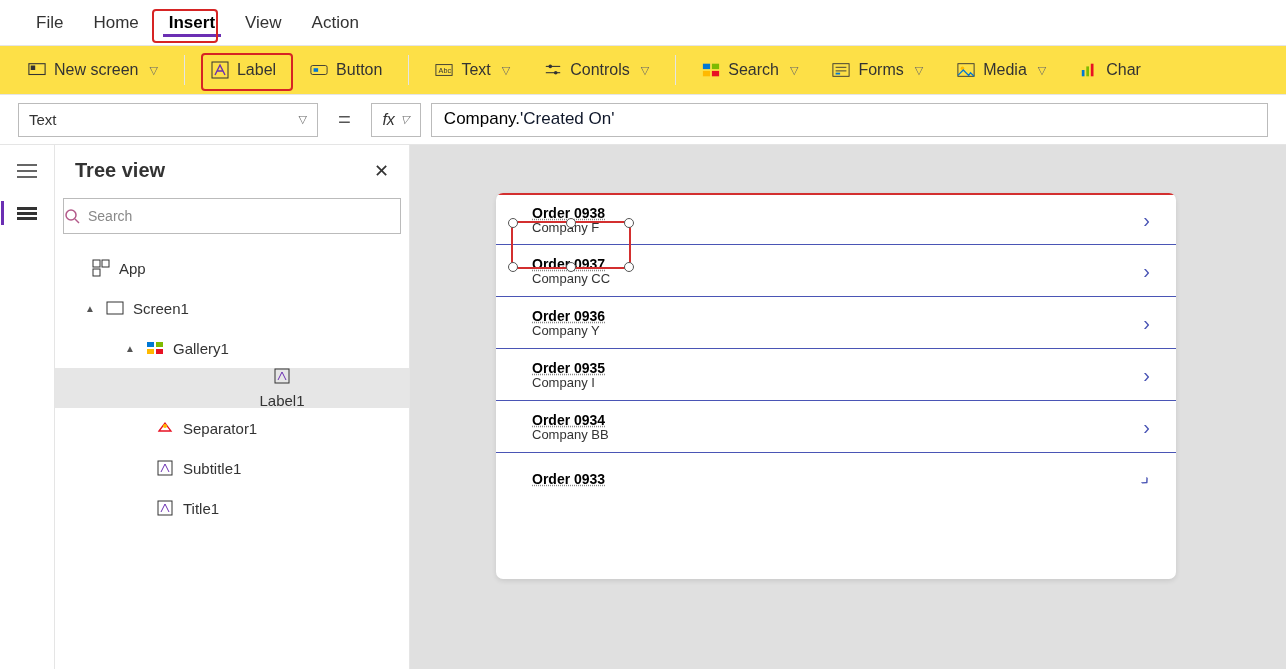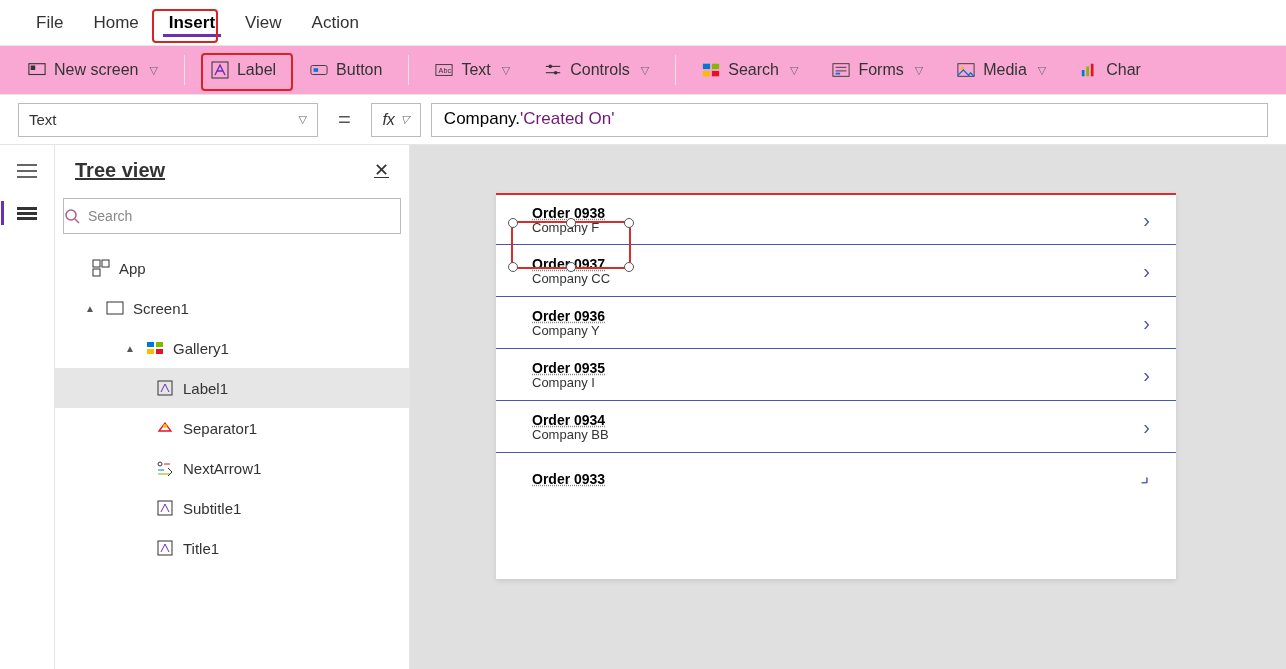--- a/index.html
+++ b/index.html
@@ -4,60 +4,60 @@
 <style>
 * { margin:0; padding:0; box-sizing:border-box; font-family:"Segoe UI",Arial,sans-serif; }
 body { width:1286px; height:669px; background:#f9f9f9; overflow:hidden; font-size:14px; color:#333; }
 
 
 .menubar { display:flex; align-items:center; height:45px; padding:0 30px; gap:18px; background:#fff; }
 .menubar .mi { font-size:17px; color:#333; cursor:pointer; padding:4px 6px; }
 .menubar .mi.active { font-weight:600; color:#000; border-bottom:3px solid #6b2fb3; padding-bottom:1px; }
 
 
-.ribbon { display:flex; align-items:center; height:50px; background:#f9a8d4; border-top:1px solid #e5e5e5; border-bottom:1px solid #e5e5e5; padding:0 20px; gap:18px; }
+.ribbon { display:flex; align-items:center; height:50px; background:#fde047; border-top:1px solid #e5e5e5; border-bottom:1px solid #e5e5e5; padding:0 20px; gap:18px; }
 .rb { display:flex; align-items:center; gap:8px; padding:5px 8px; font-size:16px; color:#333; cursor:pointer; }
 .rb .ico { width:18px; height:18px; display:flex; align-items:center; justify-content:center; }
 .caret { font-size:11px; color:#666; margin-left:3px; }
 .divider { width:1px; height:30px; background:#e5e5e5; }
 
 
 .fbar { display:flex; align-items:center; height:50px; background:#fff; border-bottom:1px solid #e5e5e5; padding:0 18px; gap:10px; }
 .prop { width:300px; height:34px; border:1px solid #bbb; display:flex; align-items:center; justify-content:space-between; padding:0 10px; font-size:15px; }
 .eq { font-size:22px; color:#555; padding:0 10px; }
 .fx { width:50px; height:34px; border:1px solid #bbb; display:flex; align-items:center; justify-content:center; font-style:italic; font-family:Georgia,serif; font-size:16px; gap:3px; }
 .formula-input { flex:1; height:34px; border:1px solid #bbb; padding:4px 12px; font-family:Consolas,monospace; font-size:17px; }
 .formula-input .tok1 { color:#000; }
-.formula-input .tok2 { color:#701a75; }
+.formula-input .tok2 { color:#0f172a; }
 
 
 .main { display:flex; height:calc(100% - 145px); background:#f0f0f0; }
 
 
 .rail { width:55px; background:#fff; border-right:1px solid #e5e5e5; display:flex; flex-direction:column; align-items:center; padding-top:14px; gap:18px; }
 .rail .ri { width:24px; height:24px; display:flex; align-items:center; justify-content:center; cursor:pointer; }
 .rail .ri.active { border-left:3px solid #6b2fb3; margin-left:-14px; padding-left:11px; width:38px; }
 
 
 .tree { width:355px; background:#fff; border-right:1px solid #e5e5e5; display:flex; flex-direction:column; }
-.tree-head { display:flex; align-items:flex-start; justify-content:space-between; padding:14px 20px 10px;text-decoration:underline; }
+.tree-head { display:flex; align-items:center; justify-content:space-between; padding:14px 20px 10px; }
 .tree-head h2 { font-size:20px; font-weight:600; }
 .tree-search { margin:6px 8px 10px; border:1px solid #bbb; height:36px; display:flex; align-items:center; padding:0 0; gap:8px; color:#666; }
 .tree-items { flex:1; overflow:auto; padding:4px 0; }
 .tn { display:flex; align-items:center; gap:8px; height:40px; padding-left:16px; font-size:15px; cursor:pointer; }
 .tn .exp { width:12px; font-size:10px; color:#555; }
 .tn .tico { width:20px; height:20px; display:flex; align-items:center; justify-content:center; }
-.tn.selected { background:#e6e6e6; }
+.tn.selected { background:#e6e6e6;flex-direction:column; }
 .ind1 { padding-left:30px; }
 .ind2 { padding-left:70px; }
 .ind3 { padding-left:100px; }
 
 
 .canvas { flex:1; position:relative; background:#e0e0e0; }
-.stage { position:absolute; left:86px; top:48px; width:680px; height:386px; background:#fff; box-shadow:0 2px 5px rgba(0,0,0,0.1); overflow:hidden; }
+.stage { position:absolute; left:86px; top:48px; width:680px; height:386px; background:#fff; box-shadow:0 2px 5px rgba(0,0,0,0.1); overflow:hidden;border-radius:7px; }
 .grow { display:flex; align-items:center; justify-content:space-between; padding:8px 26px 6px 36px; border-bottom:1px solid #4a55b5; height:52px; }
 .grow .txt { display:flex; flex-direction:column; line-height:1.1; }
 .grow .t1 { font-size:14px; font-weight:600; color:#000; text-decoration:underline dotted #888; }
 .grow .t2 { font-size:13px; color:#333; }
 .grow .arrow { font-size:20px; color:#4a55b5; }
 
 .grow.sel { border-top:2px solid #d32f2f; }
 .selbox { position:absolute; left:15px; top:26px; width:120px; height:48px; border:2px solid #d32f2f; pointer-events:none; }
 .handle { position:absolute; width:10px; height:10px; border:1px solid #555; border-radius:50%; background:#fff; }
 .h1{left:-5px;top:-5px}.h2{left:50%;top:-5px;margin-left:-5px}.h3{right:-5px;top:-5px}
@@ -269,32 +269,20 @@
         <span>Label1</span>
       </div>
       <div class="tn ind3">
         <span class="tico">
             <svg width="16" height="16" viewBox="0 0 16 16">
               <path d="M2 11 L8 3 L14 11 Z" fill="none" stroke="#e81123" stroke-width="1.3"></path>
               <circle cx="8" cy="6" r="2" fill="#ffb900"></circle>
             </svg>
           </span>
         <span>Separator1</span>
-      </div>
-      <div class="tn ind3">
-        <span class="tico">
-            <svg width="18" height="16" viewBox="0 0 18 16">
-              <circle cx="4" cy="4" r="2" fill="none" stroke="#333"></circle>
-              <path d="M8 4 L14 4" stroke="#e81123"></path>
-              <path d="M2 10 L8 10" stroke="#0078d4"></path>
-              <path d="M2 14 L14 14" stroke="#7fba00"></path>
-              <path d="M12 8 L16 12 L12 16" stroke="#333" fill="none"></path>
-            </svg>
-          </span>
-        <span>NextArrow1</span>
       </div>
       <div class="tn ind3">
         <span class="tico">
             <svg width="16" height="16" viewBox="0 0 16 16">
               <rect x="1" y="1" width="14" height="14" fill="none" stroke="#333"></rect>
               <path d="M4 12 L8 4 L12 12" stroke="#6b2fb3" fill="none"></path>
             </svg>
           </span>
         <span>Subtitle1</span>
       </div>

